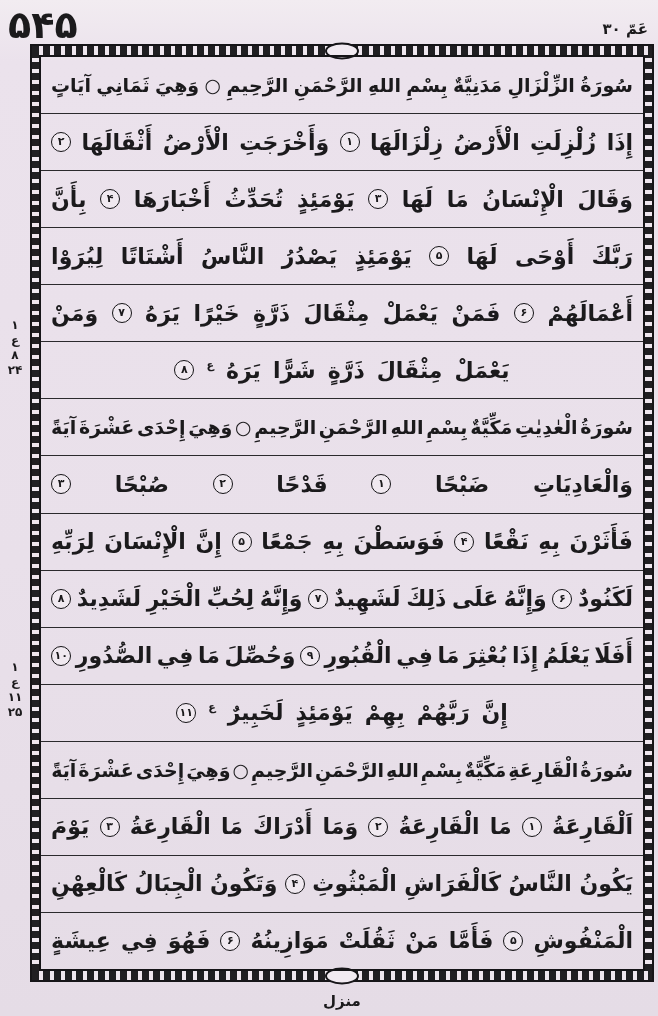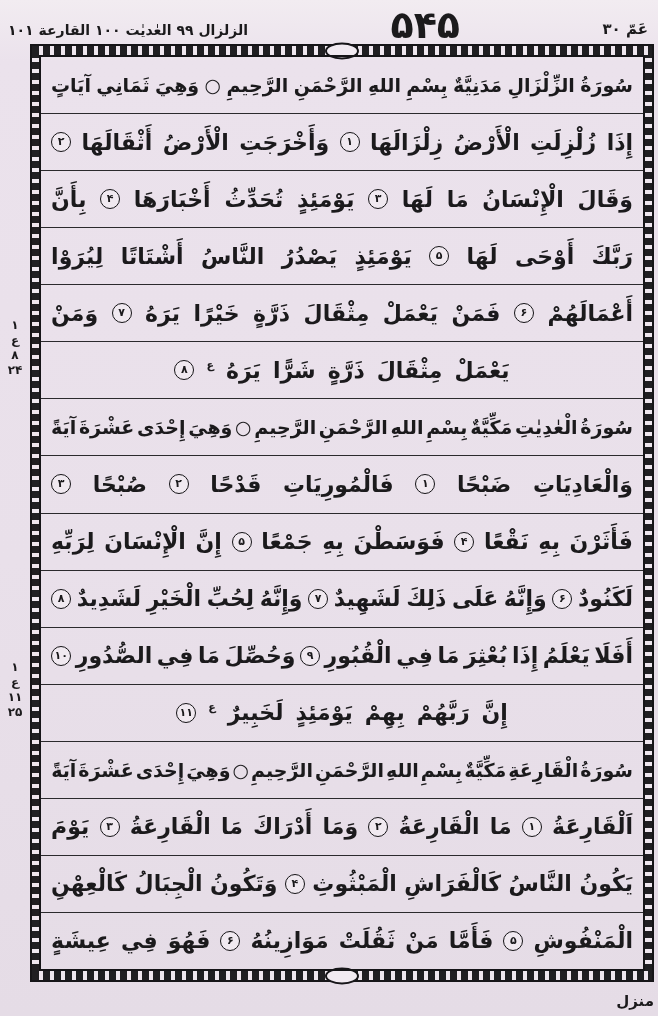--- a/index.html
+++ b/index.html
@@ -62,31 +62,30 @@
   }
   .ruku-sup{font-size:11px;align-self:flex-start;margin-top:1px;font-weight:700;}
   
   .margin-note{
     position:absolute;left:2px;width:26px;text-align:center;
     font-size:12px;font-weight:700;line-height:1.25;white-space:pre-line;direction:rtl;
   }
   .margin-note.n1{top:318px;}
   .margin-note.n2{top:660px;}
   .catchword{
-    position:absolute;bottom:6px;left:30px;right:4px;text-align:right;
+    position:absolute;bottom:6px;left:30px;right:4px;text-align:center;
     font-size:15px;font-weight:700;direction:rtl;
   }
 </style>
 </head>
 <body>
 
 <div class="pg-header">
   <span class="juz-label">عَمّ ۳۰</span>
   <span class="page-number">۵۴۵</span>
-  <span class="surah-list">الزلزال ۹۹ العٰديٰت ۱۰۰ القارعة ۱۰۱</span>
 </div>
 
 <div class="margin-note n1">۱
 ع
 ۸
 ۲۴</div>
 <div class="margin-note n2">۱
 ع
 ۱۱
 ۲۵</div>
@@ -195,21 +194,20 @@
           <span class="w">إِحْدَى</span>
           <span class="w">عَشْرَةَ</span>
           <span class="w">آيَةً</span>
         </div>
       </div>
       <div class="line">
         <div class="txt">
           <span class="w">وَالْعَادِيَاتِ</span>
           <span class="w">ضَبْحًا</span>
           <span class="aya">۱</span>
-          <span class="w">فَالْمُورِيَاتِ</span>
           <span class="w">قَدْحًا</span>
           <span class="aya">۲</span>
           <span class="w">صُبْحًا</span>
           <span class="aya">۳</span>
         </div>
       </div>
       <div class="line">
         <div class="txt">
           <span class="w">فَأَثَرْنَ</span>
           <span class="w">بِهِ</span>

